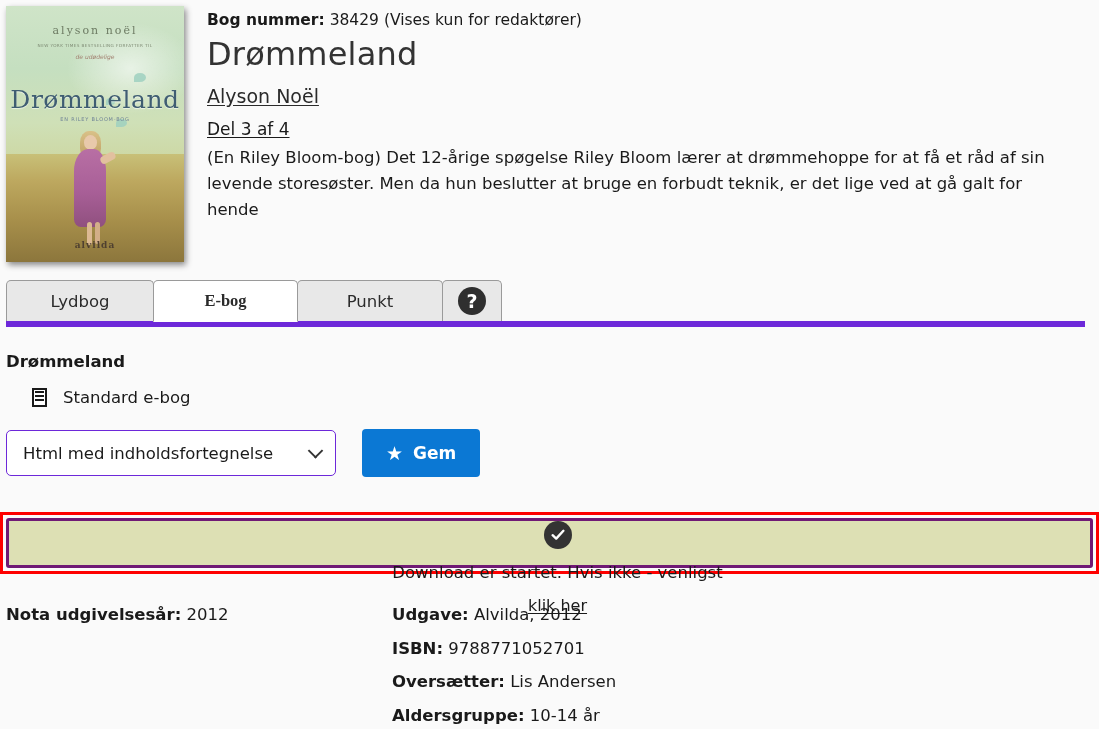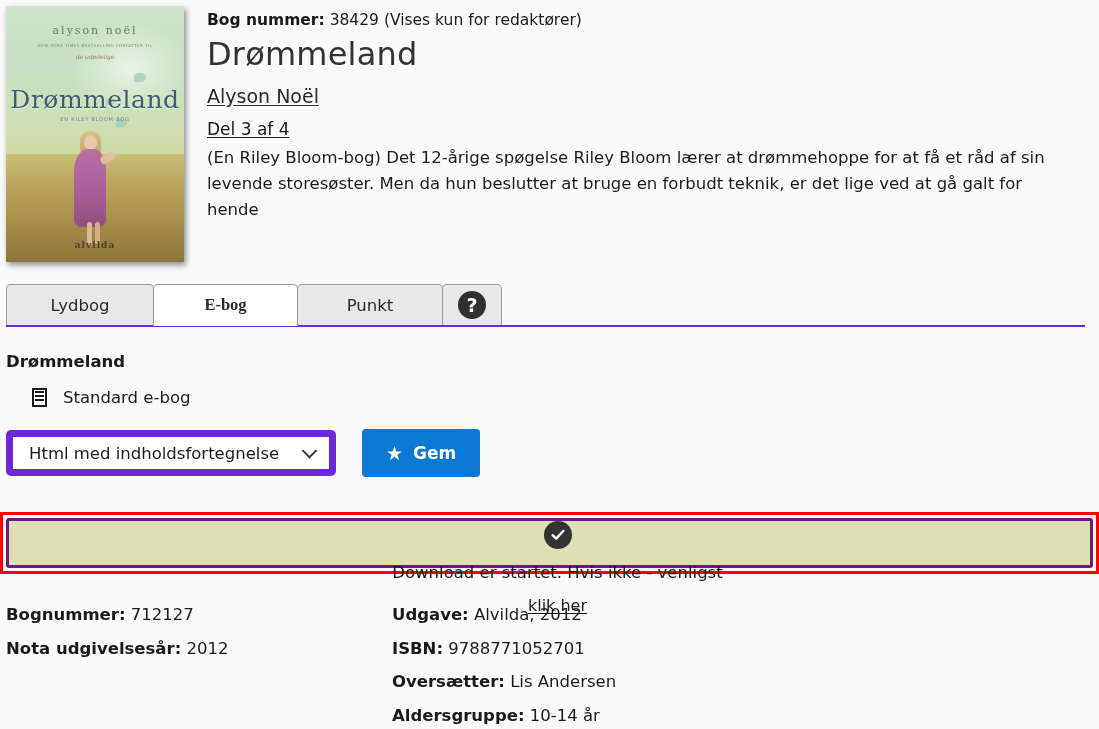--- a/index.html
+++ b/index.html
@@ -108,21 +108,21 @@
   .part-link {
     display: inline-block; margin-top: 12px;
     font-size: 17px; color: #1a1a1a; text-decoration: underline;
     text-underline-offset: 2px; cursor: pointer;
   }
   .desc { margin-top: 6px; font-size: 16.5px; line-height: 26px; color: #1a1a1a; max-width: 870px; }
 
   
   .tabbar {
     position: absolute; left: 6px; top: 285px; width: 1079px; height: 42px;
-    border-bottom: 2px solid #6d28d9;
+    border-bottom: 6px solid #6d28d9;
     display: flex; align-items: flex-end;
   }
   .tab {
     height: 41px; display: flex; align-items: center; justify-content: center;
     border: 1px solid #9a9a9a; border-bottom: none;
     border-radius: 5px 5px 0 0;
     background: #e8e8e8; color: #2b2b2b; font-size: 16.5px;
     cursor: pointer; position: relative; margin-right: -1px;
   }
   .tab.t-lydbog { width: 148px; }
@@ -144,21 +144,21 @@
   .fmt-title { font-size: 16.5px; font-weight: bold; color: #1a1a1a; }
   .fmt-row { display: flex; align-items: center; gap: 16px; margin-top: 17px; padding-left: 26px; }
   .doc-icon { width: 15px; height: 19px; position: relative; flex: 0 0 auto; }
   .doc-icon .body { position:absolute; inset:0; border: 2px solid #1a1a1a; background:#fff; }
   .doc-icon .l { position:absolute; left:3px; right:3px; height:2px; background:#1a1a1a; }
   .fmt-name { font-size: 16.5px; color: #1a1a1a; }
 
   .controls { display: flex; align-items: center; gap: 26px; margin-top: 22px; }
   .select-box {
     position: relative; width: 330px; height: 46px;
-    border: 7px solid #6d28d9; border-radius: 5px; background: #ffffff;
+    border: 1px solid #6d28d9; border-radius: 5px; background: #ffffff;
     display: flex; align-items: center; padding: 0 34px 0 16px;
     font-size: 16.5px; color: #1a1a1a; cursor: pointer; text-align: right;
   }
   .select-box .chev {
     position: absolute; right: 14px; top: 50%; width: 11px; height: 11px;
     border-right: 2px solid #333; border-bottom: 2px solid #333;
     transform: translateY(-70%) rotate(45deg);
   }
   .btn {
     height: 48px; border-radius: 4px; border: none; cursor: pointer;
@@ -296,24 +296,20 @@
         </svg>
       </span>
       <span class="alert-text">Download er startet. Hvis ikke - venligst</span>
       <a class="alert-link">klik her</a>
     </div>
   </div>
 
   <div class="meta">
     <div class="meta-col c1">
       <div class="meta-line">
-        <b>Bognummer:</b>
-        <span>712127</span>
-      </div>
-      <div class="meta-line">
         <b>Nota udgivelsesår:</b>
         <span>2012</span>
       </div>
     </div>
     <div class="meta-col c2">
       <div class="meta-line">
         <b>Udgave:</b>
         <span>Alvilda, 2012</span>
       </div>
       <div class="meta-line">

